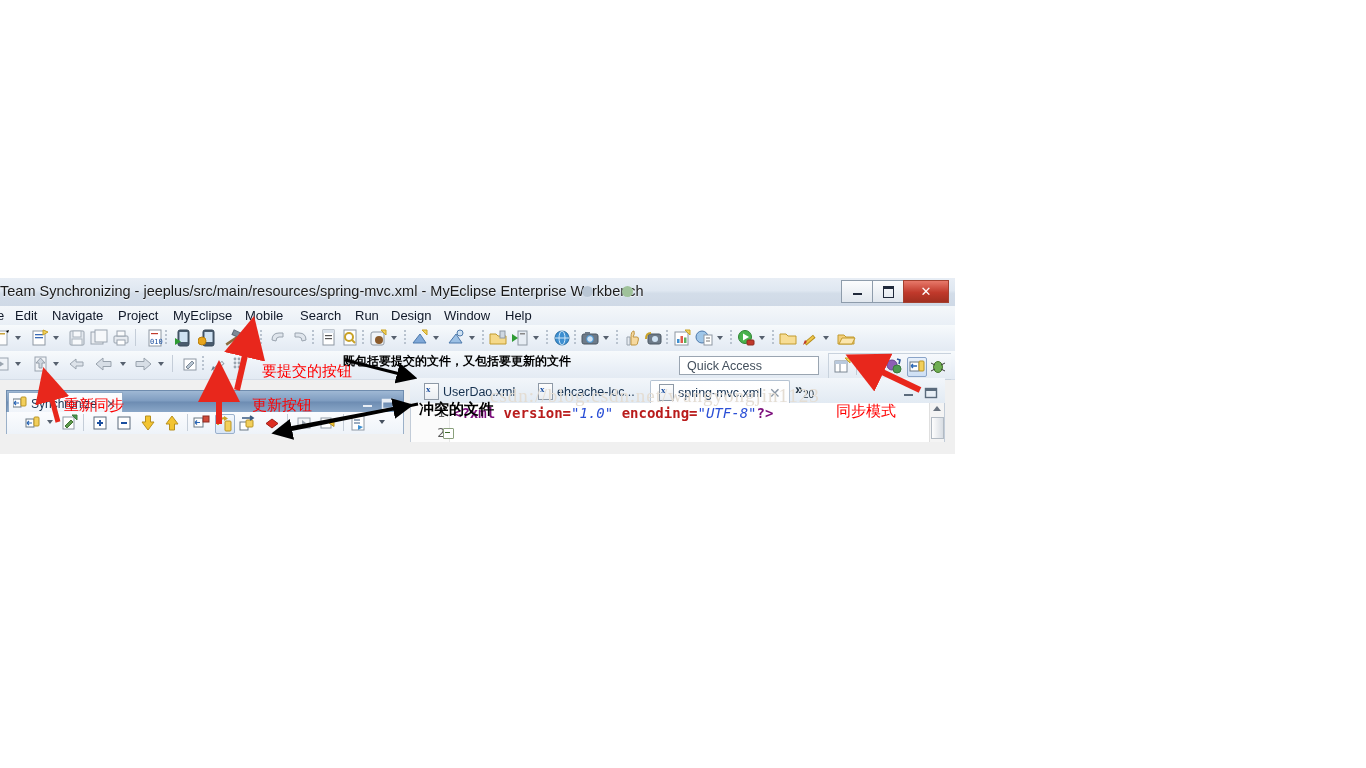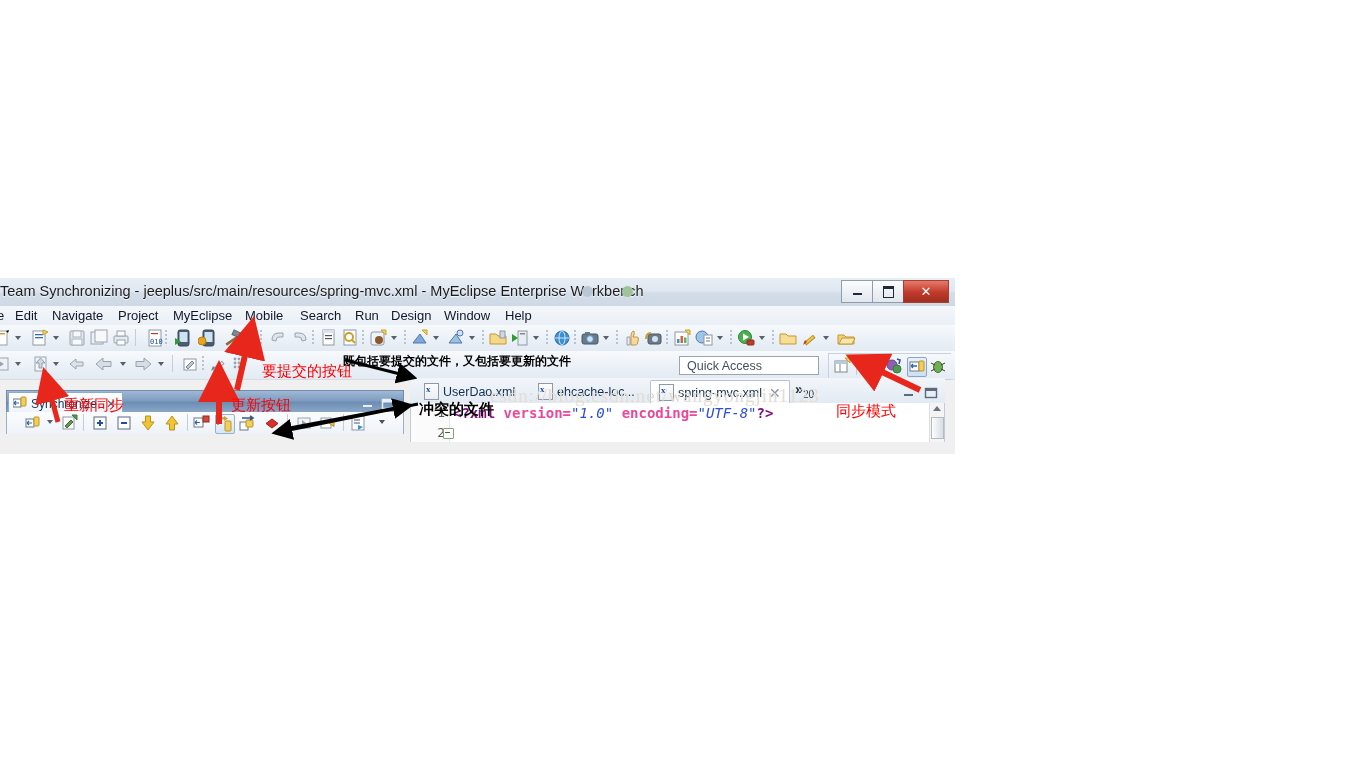--- a/index.html
+++ b/index.html
@@ -157,21 +157,21 @@
     background:#ffffff;border:1px solid #c2ccd8;border-top:none;
     box-sizing:border-box;overflow:hidden;
   }
   .gutter{position:absolute;left:0;top:0;width:38px;height:40px;
     background:#fbfbfb;border-right:1px solid #e6e6e6;}
   .lineno{position:absolute;right:4px;font-size:13px;color:#5a5a5a;
     font-family:"DejaVu Sans Mono","Liberation Mono",monospace;}
   .codeline{position:absolute;left:42px;font-size:14px;white-space:nowrap;
     font-family:"DejaVu Sans Mono","Liberation Mono",monospace;font-weight:bold;}
   .k-tag{color:#7b0d7b;}
-  .k-attr{color:#ec4899;}
+  .k-attr{color:#b91c1c;}
   .k-val{color:#2a4fd6;font-style:italic;font-weight:normal;}
   .vscroll{position:absolute;right:0;top:0;width:14px;height:40px;
     background:#f4f4f4;border-left:1px solid #dfdfdf;}
   .vthumb{position:absolute;left:1px;top:14px;width:11px;height:20px;
     background:linear-gradient(to right,#fdfdfd,#d8dde3);border:1px solid #b2bac3;}
   .vup{position:absolute;left:3px;top:3px;width:0;height:0;
     border-left:4px solid transparent;border-right:4px solid transparent;
     border-bottom:5px solid #6b7480;}
   .fold{position:absolute;left:32px;width:9px;height:9px;
     border:1px solid #8aa07c;background:#fff;border-radius:1px;}
@@ -762,17 +762,17 @@
   <g>
     <line x1="279" y1="430" x2="396" y2="408" stroke="#000" stroke-width="3" marker-end="url(#bh)"></line>
   </g>
 
   <g>
     <line x1="418" y1="404" x2="289" y2="430" stroke="#000" stroke-width="3" marker-end="url(#bh)"></line>
   </g>
 </svg>
 
 <div class="anno red" style="left:262px;top:362px">要提交的按钮</div>
-<div class="anno red" style="left:231px;top:396px">更新按钮</div>
+<div class="anno red" style="left:252px;top:396px">更新按钮</div>
 <div class="anno red" style="left:64px;top:396px">重新同步</div>
 <div class="anno red" style="left:836px;top:402px">同步模式</div>
 <div class="anno black big" style="left:343px;top:353px">既包括要提交的文件，又包括要更新的文件</div>
 <div class="anno black" style="left:419px;top:400px">冲突的文件</div>
 
 </body></html>

